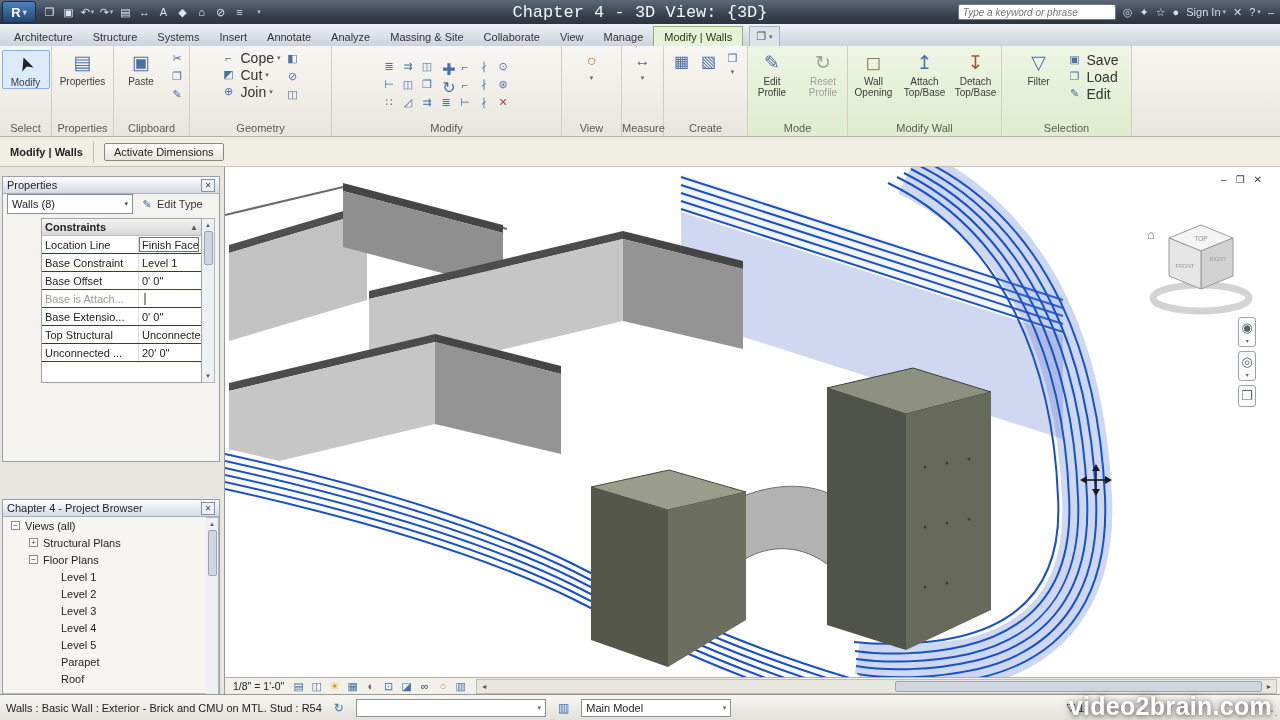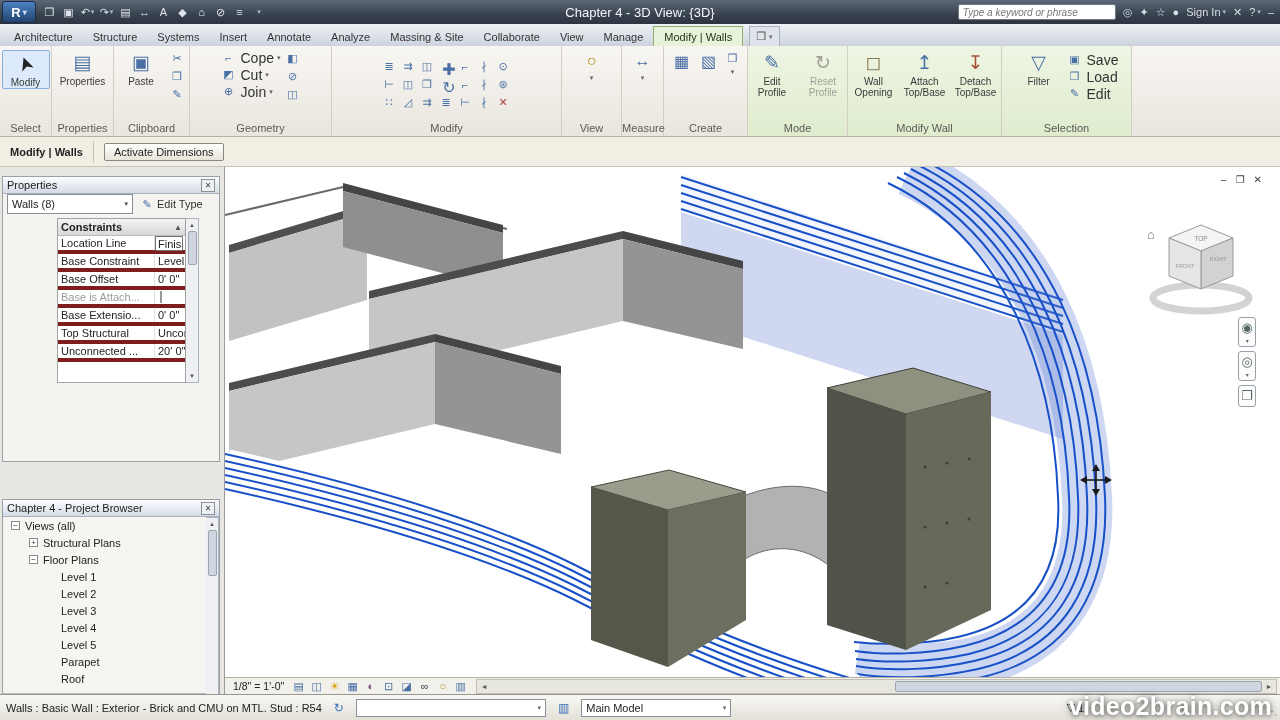--- a/index.html
+++ b/index.html
@@ -10,21 +10,21 @@
   .titlebar { position:absolute; top:0; left:0; right:0; height:24px;
     background:linear-gradient(#5d6878,#39434f 60%,#2b3440); display:flex; align-items:center; color:#e6ebf2; }
   .logo-btn { width:34px; height:22px; margin-left:2px; background:linear-gradient(#4a81c4,#23446e);
     border:1px solid #1c2e45; border-radius:3px; color:#fff; font-weight:bold; font-size:13px;
     display:flex; align-items:center; justify-content:center; gap:2px; }
   .logo-btn .lc { font-size:8px; color:#cfe0f2; }
   .qat { display:flex; align-items:center; margin-left:4px; }
   .qbtn { min-width:19px; height:18px; padding:0 1px; display:flex; align-items:center; justify-content:center;
     color:#dde4ee; font-size:11px; }
   .qbtn .cv { font-size:7px; margin-left:1px; color:#aeb9c8; }
-  .t-title { position:absolute; left:440px; width:400px; text-align:center; font-size:13px; color:#f2f5fa; pointer-events:none; }
+  .t-title { position:absolute; left:440px; width:400px; text-align:center; font-size:17px; color:#f2f5fa; pointer-events:none;font-family:Liberation Mono, monospace; }
   .t-right { position:absolute; right:6px; top:0; height:24px; display:flex; align-items:center; gap:7px; }
   .search { width:158px; height:16px; border:1px solid #6f7886; border-radius:2px; background:#fff;
     font-size:10px; font-style:italic; color:#777; padding:0 4px; }
   .tic { color:#d8dfe9; font-size:11px; display:flex; align-items:center; gap:2px; }
   .tic .cv { font-size:7px; color:#aeb9c8; }
 
   
   .tabstrip { position:absolute; top:24px; left:0; right:0; height:22px;
     background:linear-gradient(#eef1f5,#ccd3dd); display:flex; align-items:flex-end; padding-left:4px; }
   .tab { padding:4px 10px 3px; color:#333; white-space:nowrap; }
@@ -78,26 +78,26 @@
   .type-img { width:62px; height:42px; margin:3px; border:1px solid #8f8f8f;
     background:repeating-linear-gradient(90deg,#7e3b2e 0 5px,#d8c8b4 5px 8px,#a64a33 8px 14px,#e8e2d8 14px 19px,#8a8a8a 19px 21px); }
   .type-text { font-size:10.5px; line-height:13px; color:#222; padding-left:3px; }
 
   .selector-row { display:flex; margin:0 4px 4px; gap:4px; align-items:center; }
   .combo { flex:1; height:20px; border:1px solid #8a9097; background:#fff; display:flex; align-items:center; padding:0 4px; }
   .combo .cv { margin-left:auto; color:#444; }
   .edit-type { display:flex; align-items:center; gap:3px; padding:1px 3px; color:#333; }
   .edit-type .sicon { width:14px; }
 
-  .grid-wrap { display:flex; margin:0 20px;padding-left:34px; }
+  .grid-wrap { display:flex; margin:0 4px;padding-left:34px; }
   .pgrid { flex:1; border:1px solid #a2a2a2; background:#fff; overflow:hidden; }
   .grid-head { height:17px; background:linear-gradient(#f4f4f4,#d8d8d8); border-bottom:1px solid #bbb;
     display:flex; align-items:center; padding:0 3px; font-weight:bold; color:#222; }
   .grid-head .gh-btn { margin-left:auto; color:#555; font-size:8px; }
-  .prow { display:flex; height:18px; border-bottom:4px solid #7f1d1d; align-items:center; }
+  .prow { display:flex; height:18px; border-bottom:1px solid #7f1d1d; align-items:center; }
   .pl { width:97px; padding:0 3px; border-right:1px solid #e0e0e0; white-space:nowrap; overflow:hidden; align-self:stretch; display:flex; align-items:center; }
   .pv { flex:1; padding:0 3px; white-space:nowrap; overflow:hidden; }
   .pv.editing { border:1px solid #707070; margin:1px 2px 1px 0; padding:0 2px; height:15px; line-height:14px; }
   .pl.dim { color:#9b9b9b; }
   .chk { width:10px; height:10px; border:1px solid #999; background:#fbfbfb; margin-left:2px; }
   .sliver { height:5px; border-bottom:none; overflow:hidden; }
 
   .vscroll { width:13px; background:#eef0f3; border:1px solid #aeb4bc; border-left:none;
     display:flex; flex-direction:column; align-items:center; }
   .vs-btn { font-size:6px; color:#555; height:12px; line-height:12px; }

